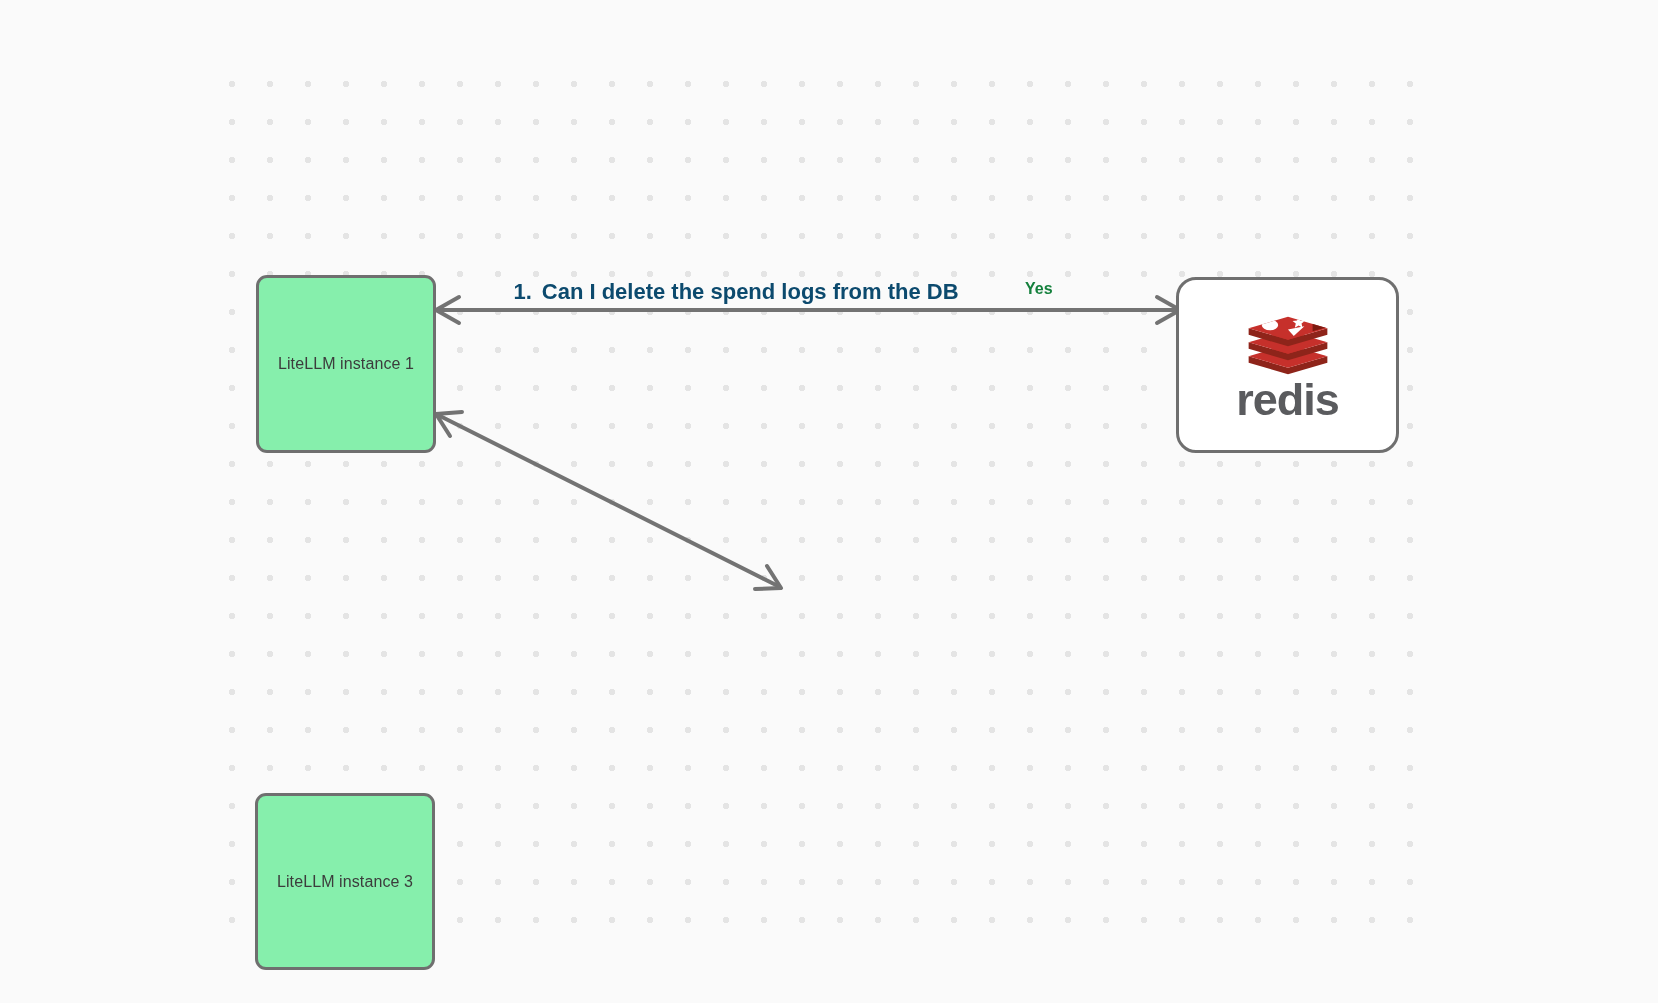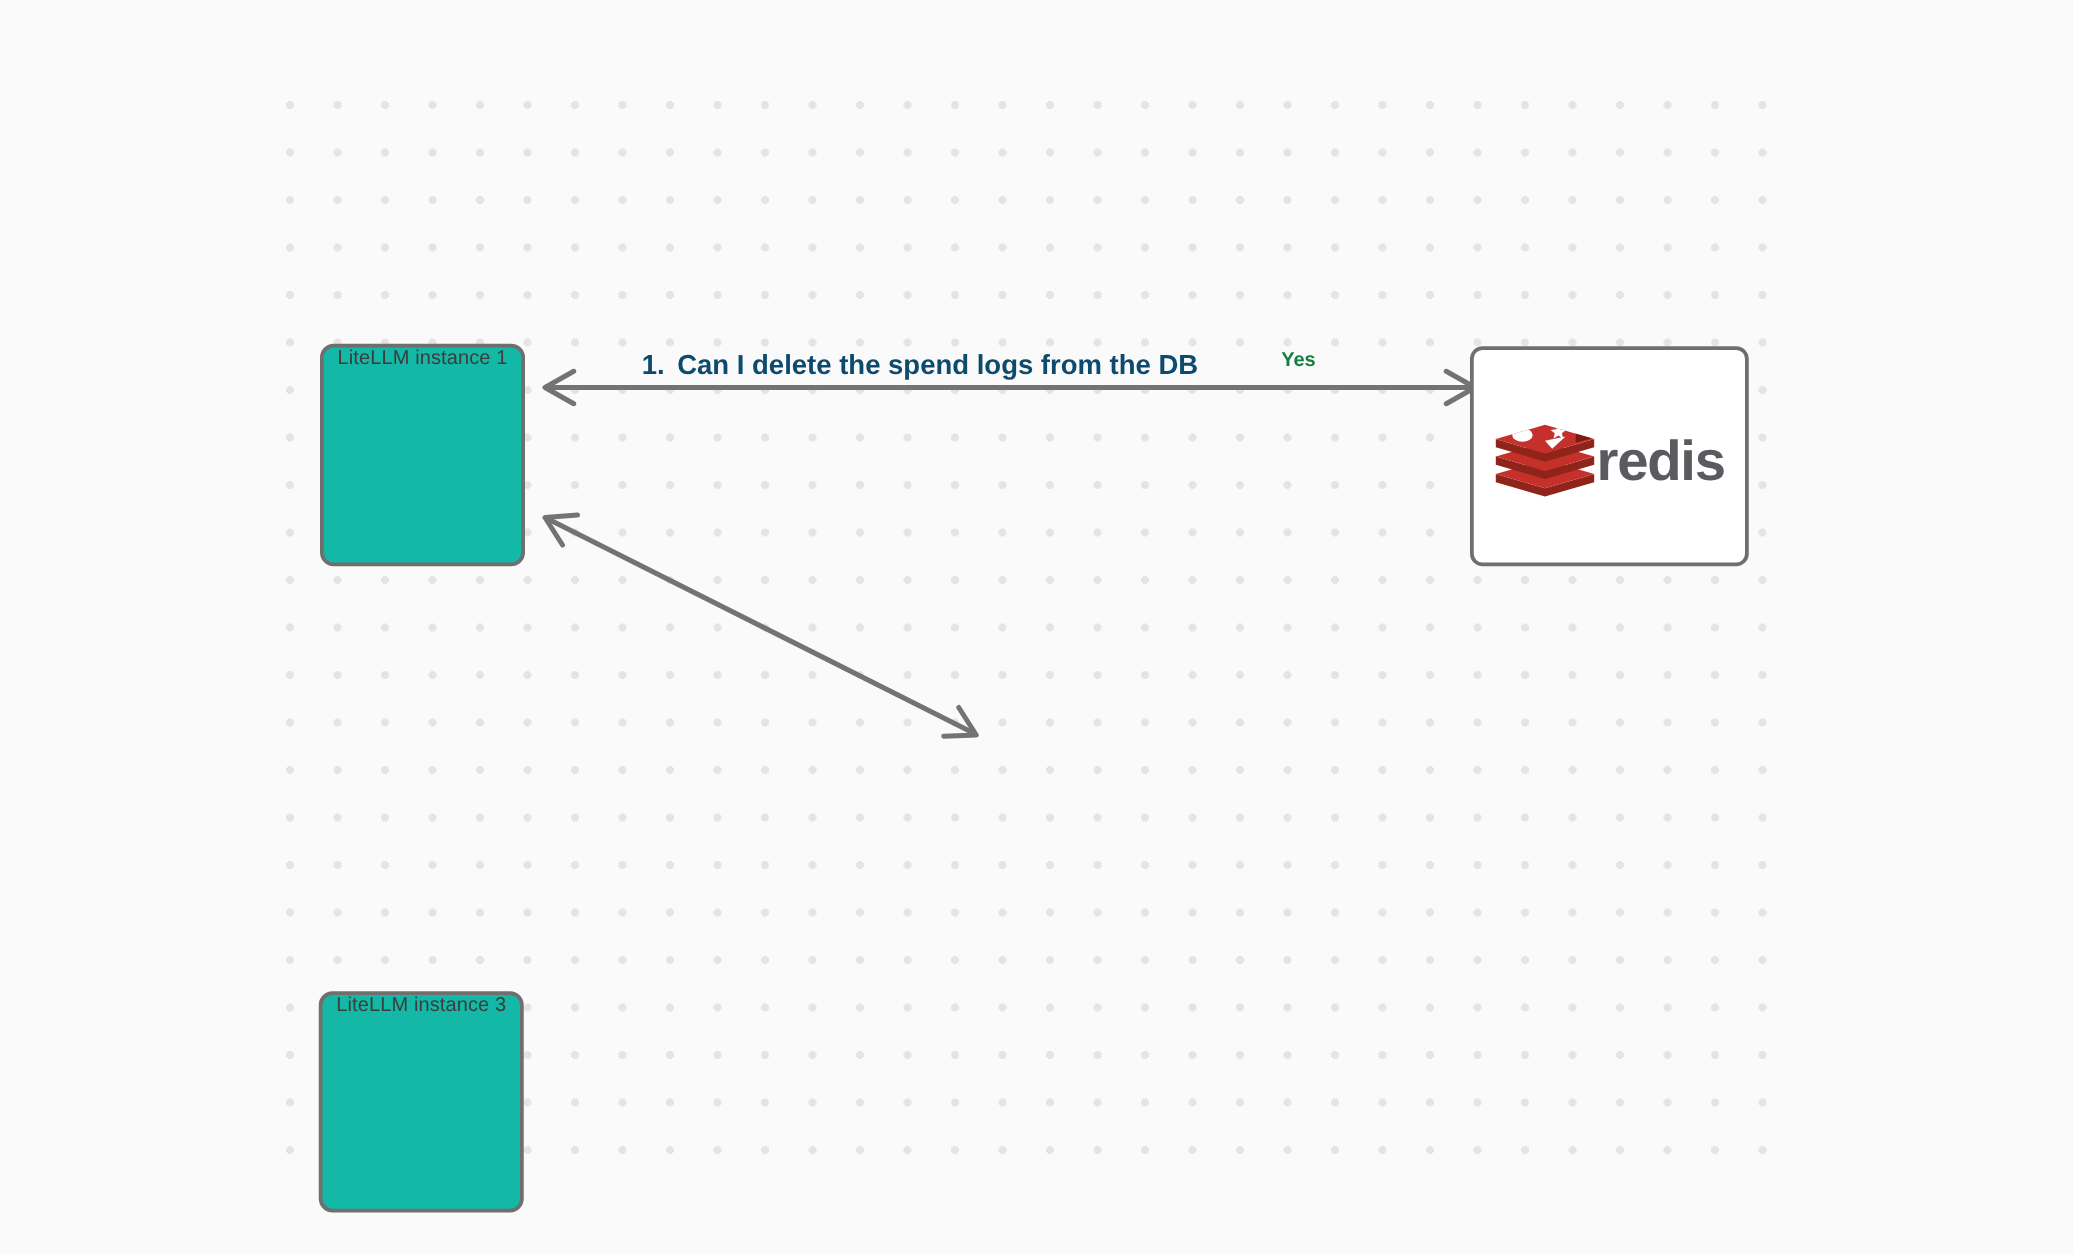--- a/index.html
+++ b/index.html
@@ -18,42 +18,42 @@
     left:213px;top:65px;
     width:1216px;height:874px;
     background-image:radial-gradient(circle, #e4e4e4 3.2px, rgba(0,0,0,0) 3.3px);
     background-size:38px 38px;
   }
   .arrow-layer{
     position:absolute;left:0;top:0;width:1658px;height:1003px;
   }
   .node-box{
     position:absolute;
-    width:164px;height:178px;
-    background:#14b8a6;
+    width:180px;height:178px;
+    background:#86efac;
     border:3.5px solid #6f6f6f;
     border-radius:11px;
-    display:flex;justify-content:center;
+    display:flex;align-items:center;justify-content:center;
     box-sizing:border-box;
   }
   .node-box .box-label{
     font-size:16px;color:#3c3c3c;letter-spacing:.1px;
   }
   #instance-1{left:256px;top:275px;}
   #instance-2{left:256px;top:513px;height:177px;}
   #instance-3{left:255px;top:793px;height:177px;}
   .redis-node{
     position:absolute;
     left:1176px;top:277px;
     width:223px;height:176px;
     background:#ffffff;
     border:3.5px solid #6f6f6f;
-    border-radius:10px;
+    border-radius:20px;
     box-sizing:border-box;
-    display:flex;flex-direction:row;align-items:center;justify-content:center;
+    display:flex;flex-direction:column;align-items:center;justify-content:center;
     padding-top:6px;
   }
   .redis-wordmark{
     font-size:45px;font-weight:bold;color:#5a5b5e;
     line-height:1;letter-spacing:-1px;margin-top:1px;
   }
   .db-node{
     position:absolute;
     left:795px;top:515px;
     width:175px;height:168px;

